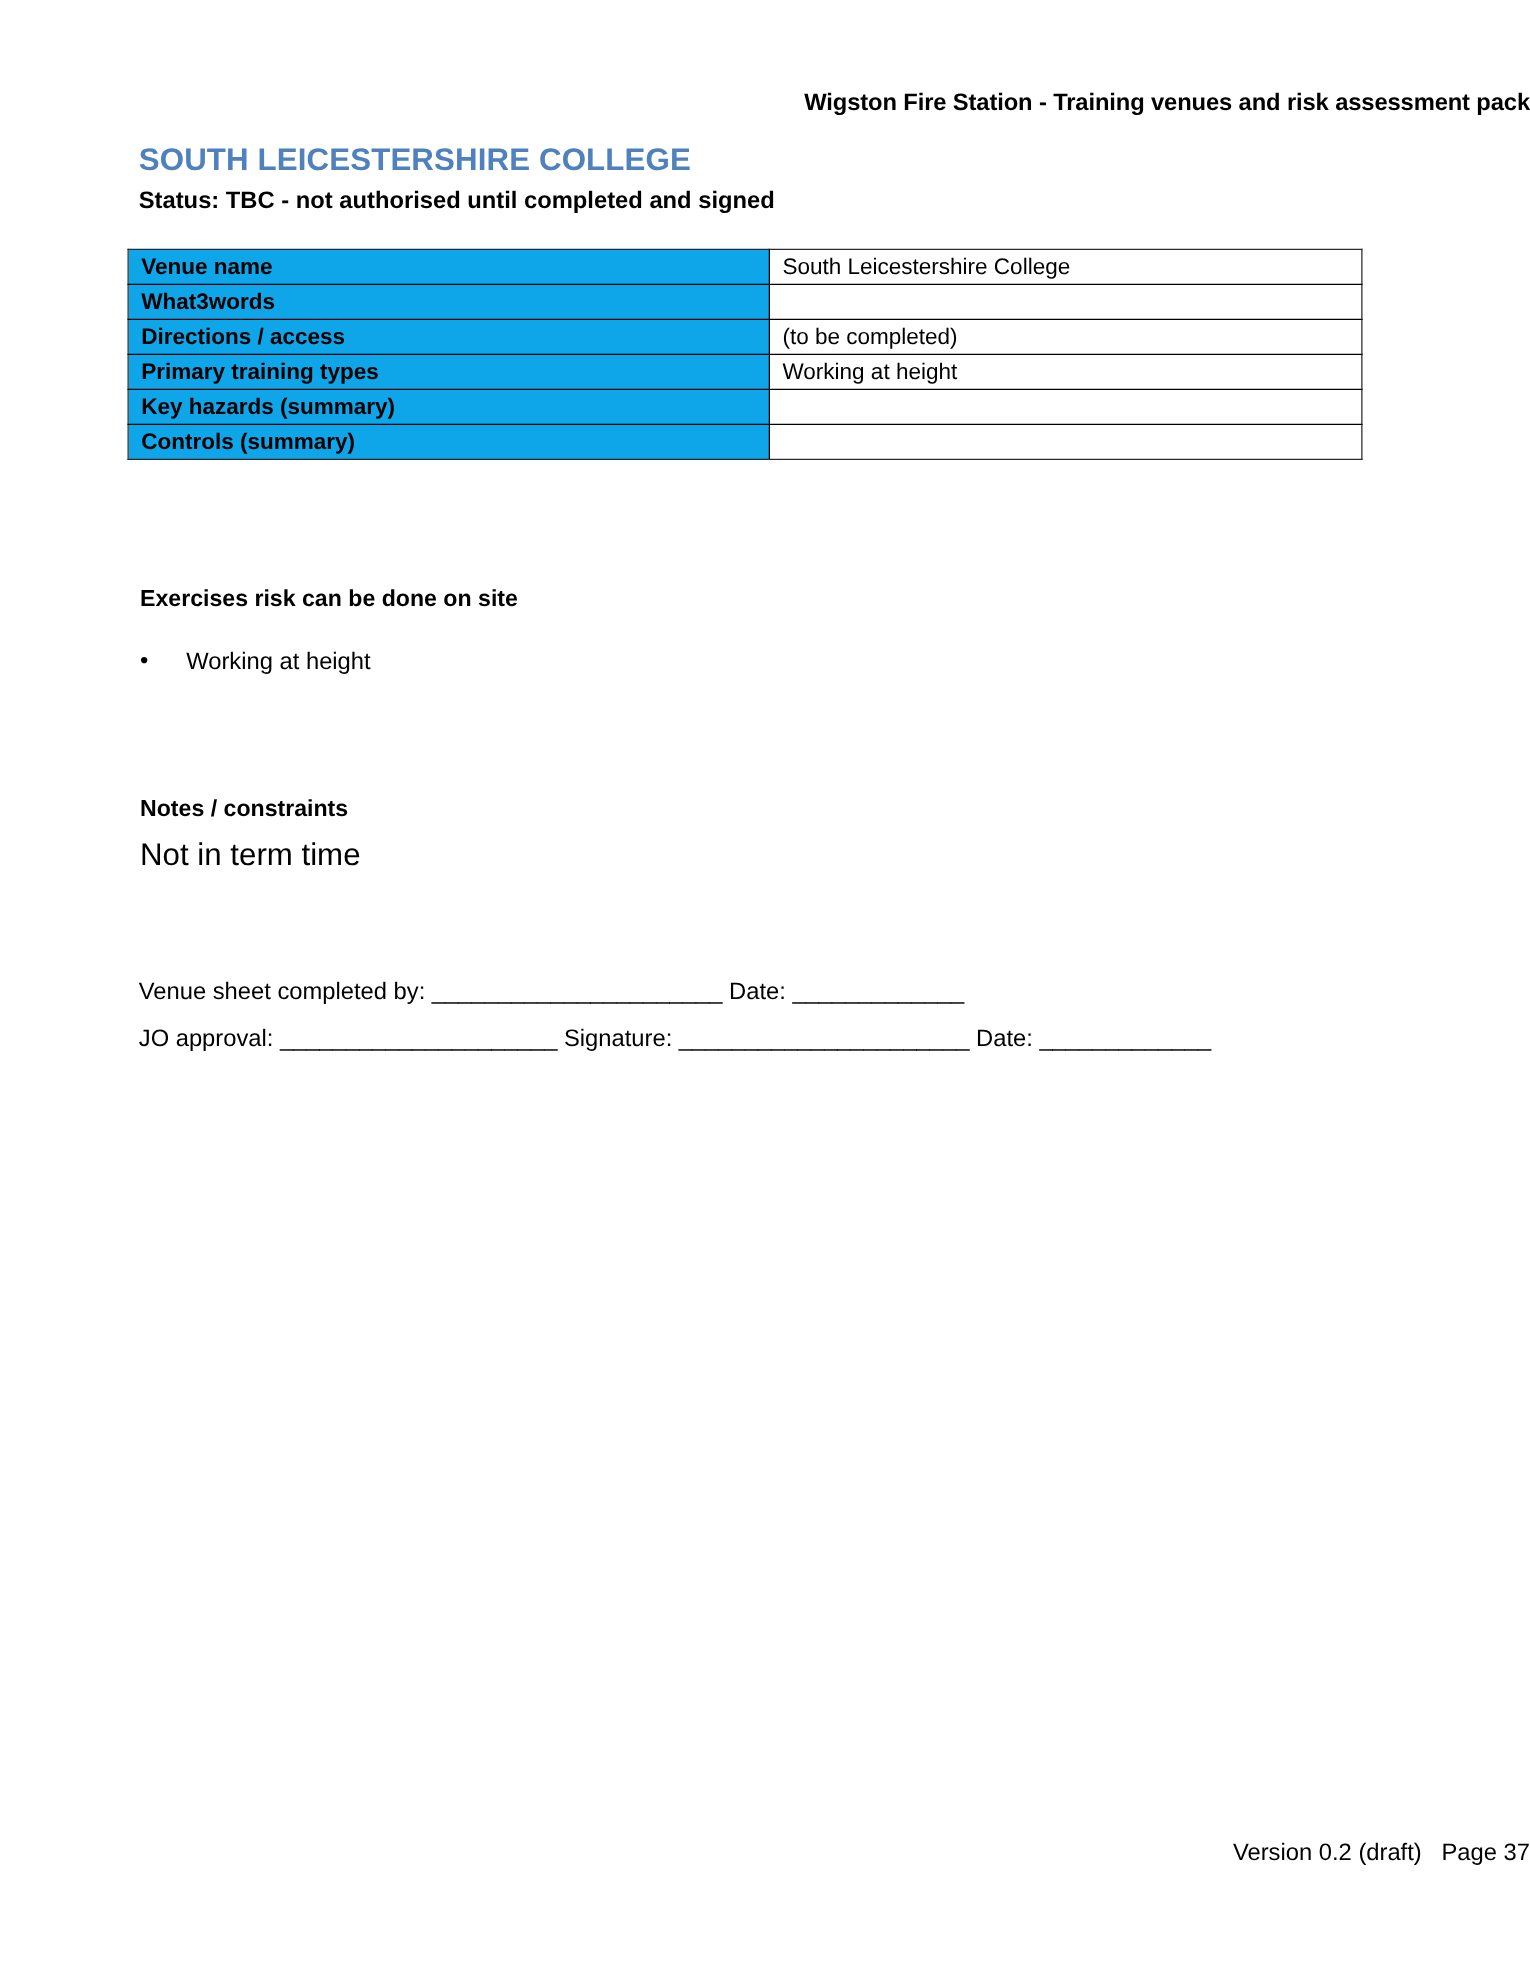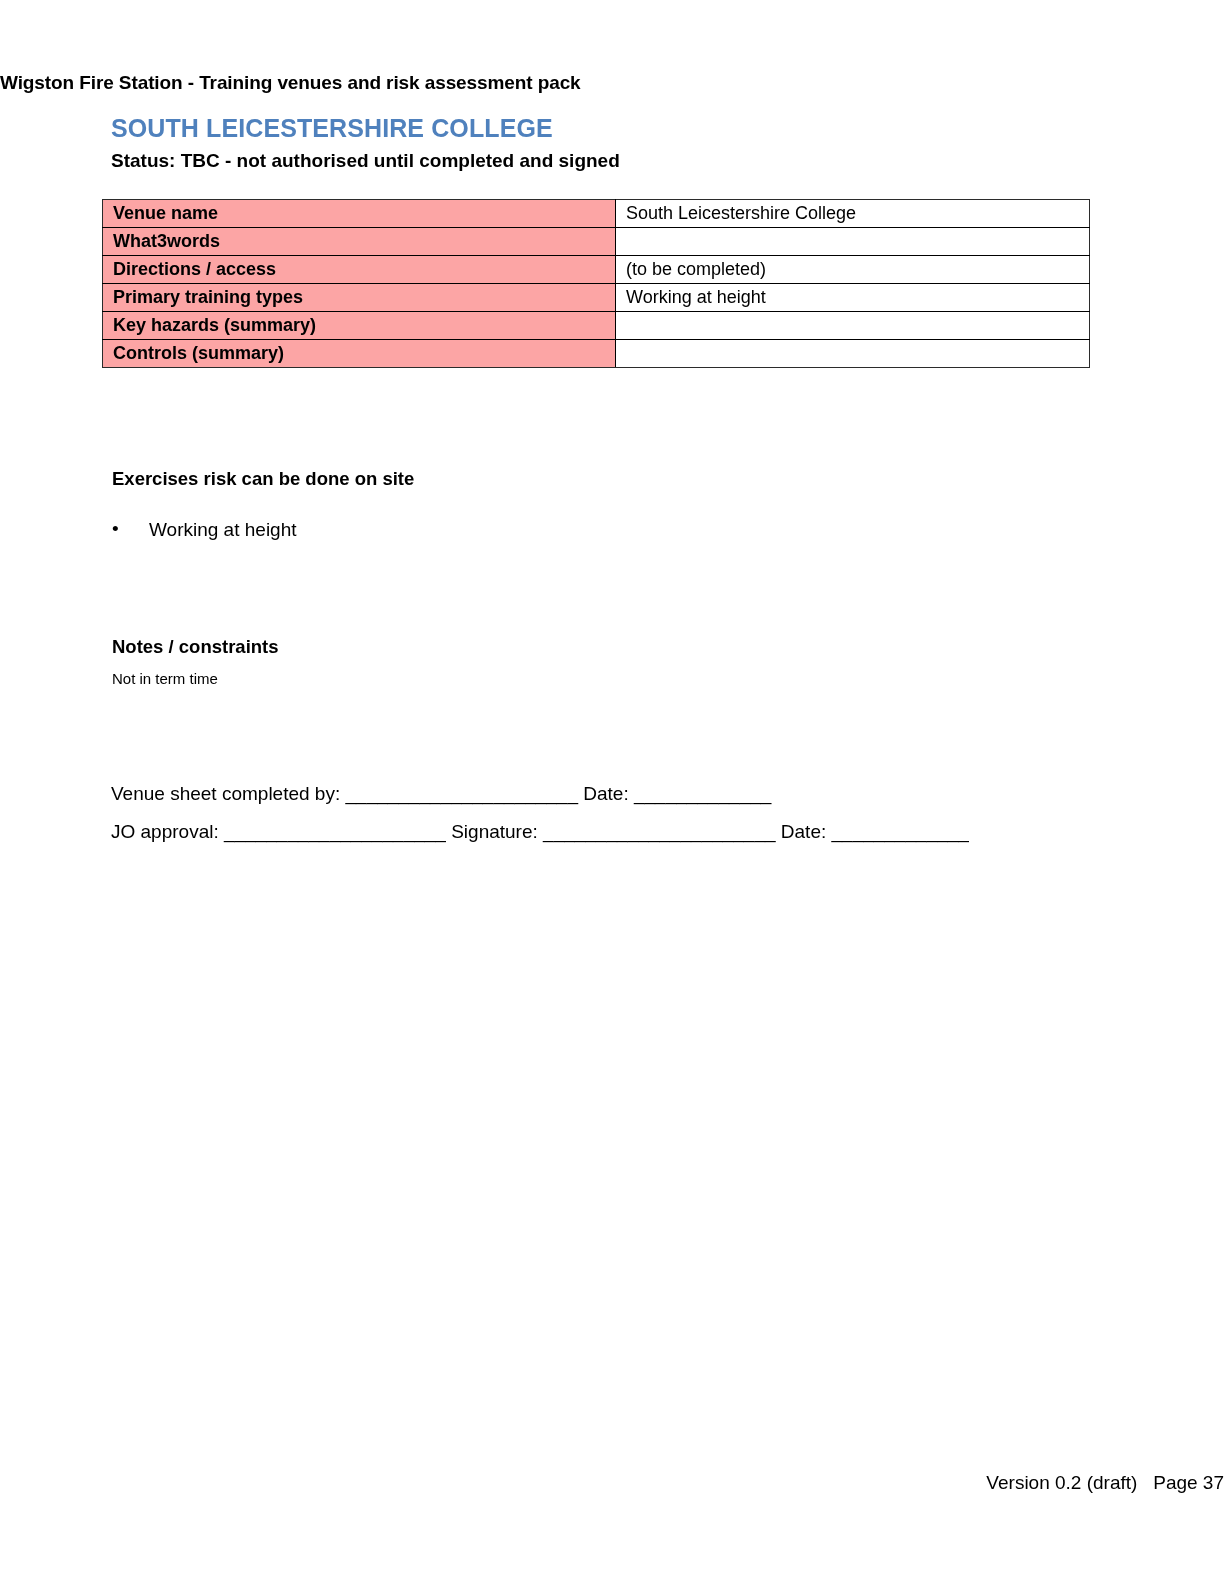--- a/index.html
+++ b/index.html
@@ -22,21 +22,21 @@
     height: 1584px;
     box-sizing: border-box;
   }
 
   
   .doc-header {
     position: absolute;
     top: 72px;
     left: 0;
     width: 1224px;
-    text-align: left;
+    text-align: right;
     font-size: 19px;
     font-weight: bold;
     letter-spacing: -0.1px;
   }
 
   
   .venue-heading {
     position: absolute;
     top: 114px;
     left: 111px;
@@ -69,21 +69,21 @@
     border: 1px solid #000000;
     padding: 3px 8px 4px 10px;
     height: 20px;
     vertical-align: middle;
     line-height: 20px;
   }
   .venue-table tr:first-child td { border-top: 1.4px solid #2b2b2b; }
   .venue-table tr:last-child td { border-bottom: 1.4px solid #2b2b2b; }
   .venue-table td.label {
     width: 494px;
-    background: #fca5a5;
+    background: #0ea5e9;
     font-weight: bold;
     border-left: 1.4px solid #2b2b2b;
   }
   .venue-table td.value {
     background: #ffffff;
     font-weight: normal;
     border-right: 1.4px solid #2b2b2b;
   }
 
   
@@ -115,21 +115,21 @@
     left: 0;
     top: -1px;
     font-size: 19px;
     line-height: 26px;
   }
 
   .notes-body {
     position: absolute;
     top: 670px;
     left: 112px;
-    font-size: 15px;
+    font-size: 25px;
   }
 
   
   .signoff {
     position: absolute;
     left: 111px;
     font-size: 19px;
     white-space: pre;
   }
   #signoff-completed { top: 771px; margin-top: 12px; }

